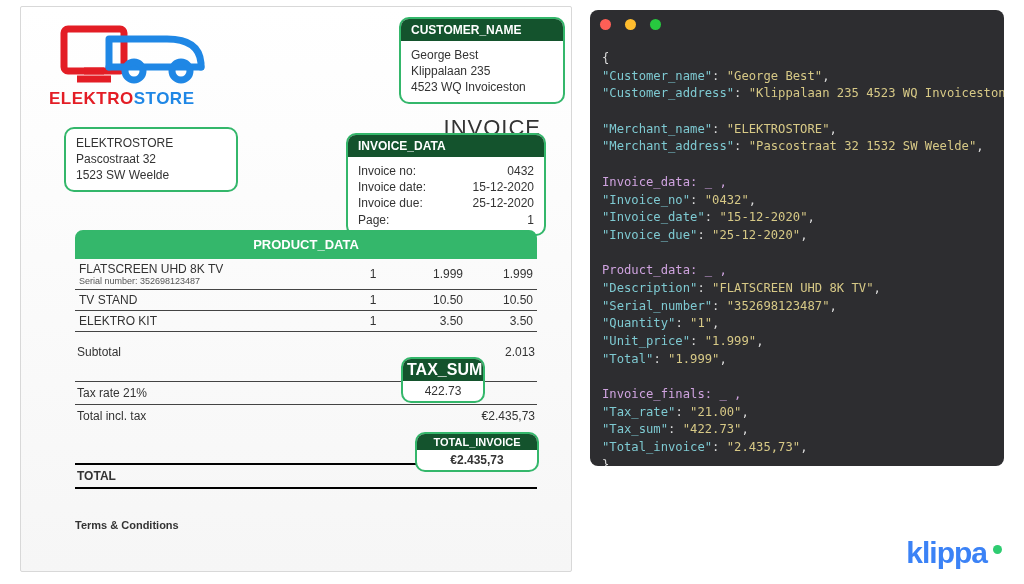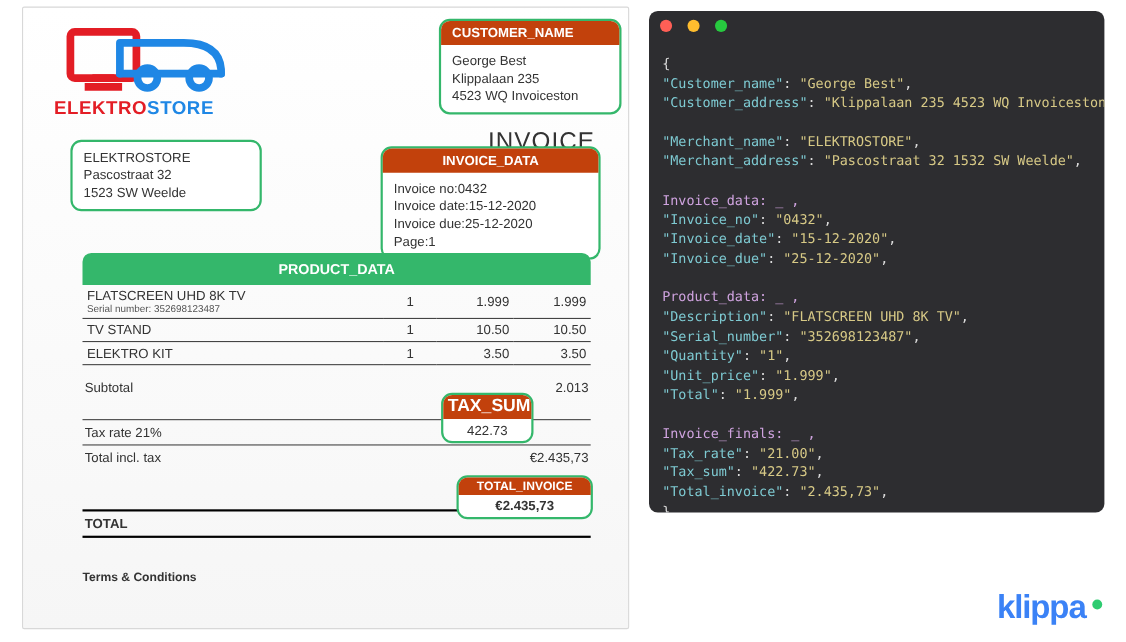--- a/index.html
+++ b/index.html
@@ -7,28 +7,28 @@
   
   .doc{position:absolute;left:20px;top:6px;width:550px;height:564px;background:linear-gradient(#fff,#f6f6f6);border:1px solid #d8d8d8;border-radius:2px;font-family:Arial,Helvetica,sans-serif;font-size:12px;color:#333;}
   .logo{position:absolute;left:28px;top:14px;width:210px;height:100px;}
   .logo svg{display:block;}
   .logo-text{font-family:Arial,Helvetica,sans-serif;font-weight:bold;font-size:17px;letter-spacing:0.5px;}
   .logo-text .red{color:#e31d25;}
   .logo-text .blue{color:#1f87e5;}
   .invoice-heading{position:absolute;right:30px;top:108px;font-size:22px;letter-spacing:1px;color:#333;}
   
   .tagbox{position:absolute;border:2px solid #34b76b;border-radius:10px;background:#fff;}
-  .taghead{background:#c2410c;color:#fff;font-weight:bold;font-size:12px;text-align:left;padding:4px 10px;border-top-left-radius:8px;border-top-right-radius:8px;}
+  .taghead{background:#14532d;color:#fff;font-weight:bold;font-size:12px;text-align:left;padding:4px 10px;border-top-left-radius:8px;border-top-right-radius:8px;}
   .tagbody{padding:6px 10px;font-size:12px;line-height:1.35;}
-  .tagbox.center .taghead{text-align:center;}
+  .tagbox.center .taghead{text-align:left;}
   
   .bx-customer{left:378px;top:10px;width:162px;}
   .bx-merchant{left:43px;top:120px;width:170px;}
   .bx-invoice{left:325px;top:126px;width:196px;}
-  .bx-invoice .row{display:flex;}
+  .bx-invoice .row{display:flex;justify-content:space-between;}
   
   .products{position:absolute;left:54px;top:223px;width:462px;}
   .ph{background:#34b76b;color:#fff;font-weight:bold;font-size:13px;text-align:center;padding:5px 0;border:2px solid #34b76b;border-radius:8px 8px 0 0;margin-bottom:0;}
   .ptab{width:100%;border-collapse:collapse;font-size:12px;}
   .ptab td{padding:3px 4px;}
   .ptab .sn{font-size:9px;color:#555;}
   .ptab .num{text-align:right;width:62px;}
   .ptab .qty{text-align:center;width:40px;}
   .prow{border-bottom:1px solid #444;}
   .hrthin{border-top:1px solid #444;text-align:right;}

